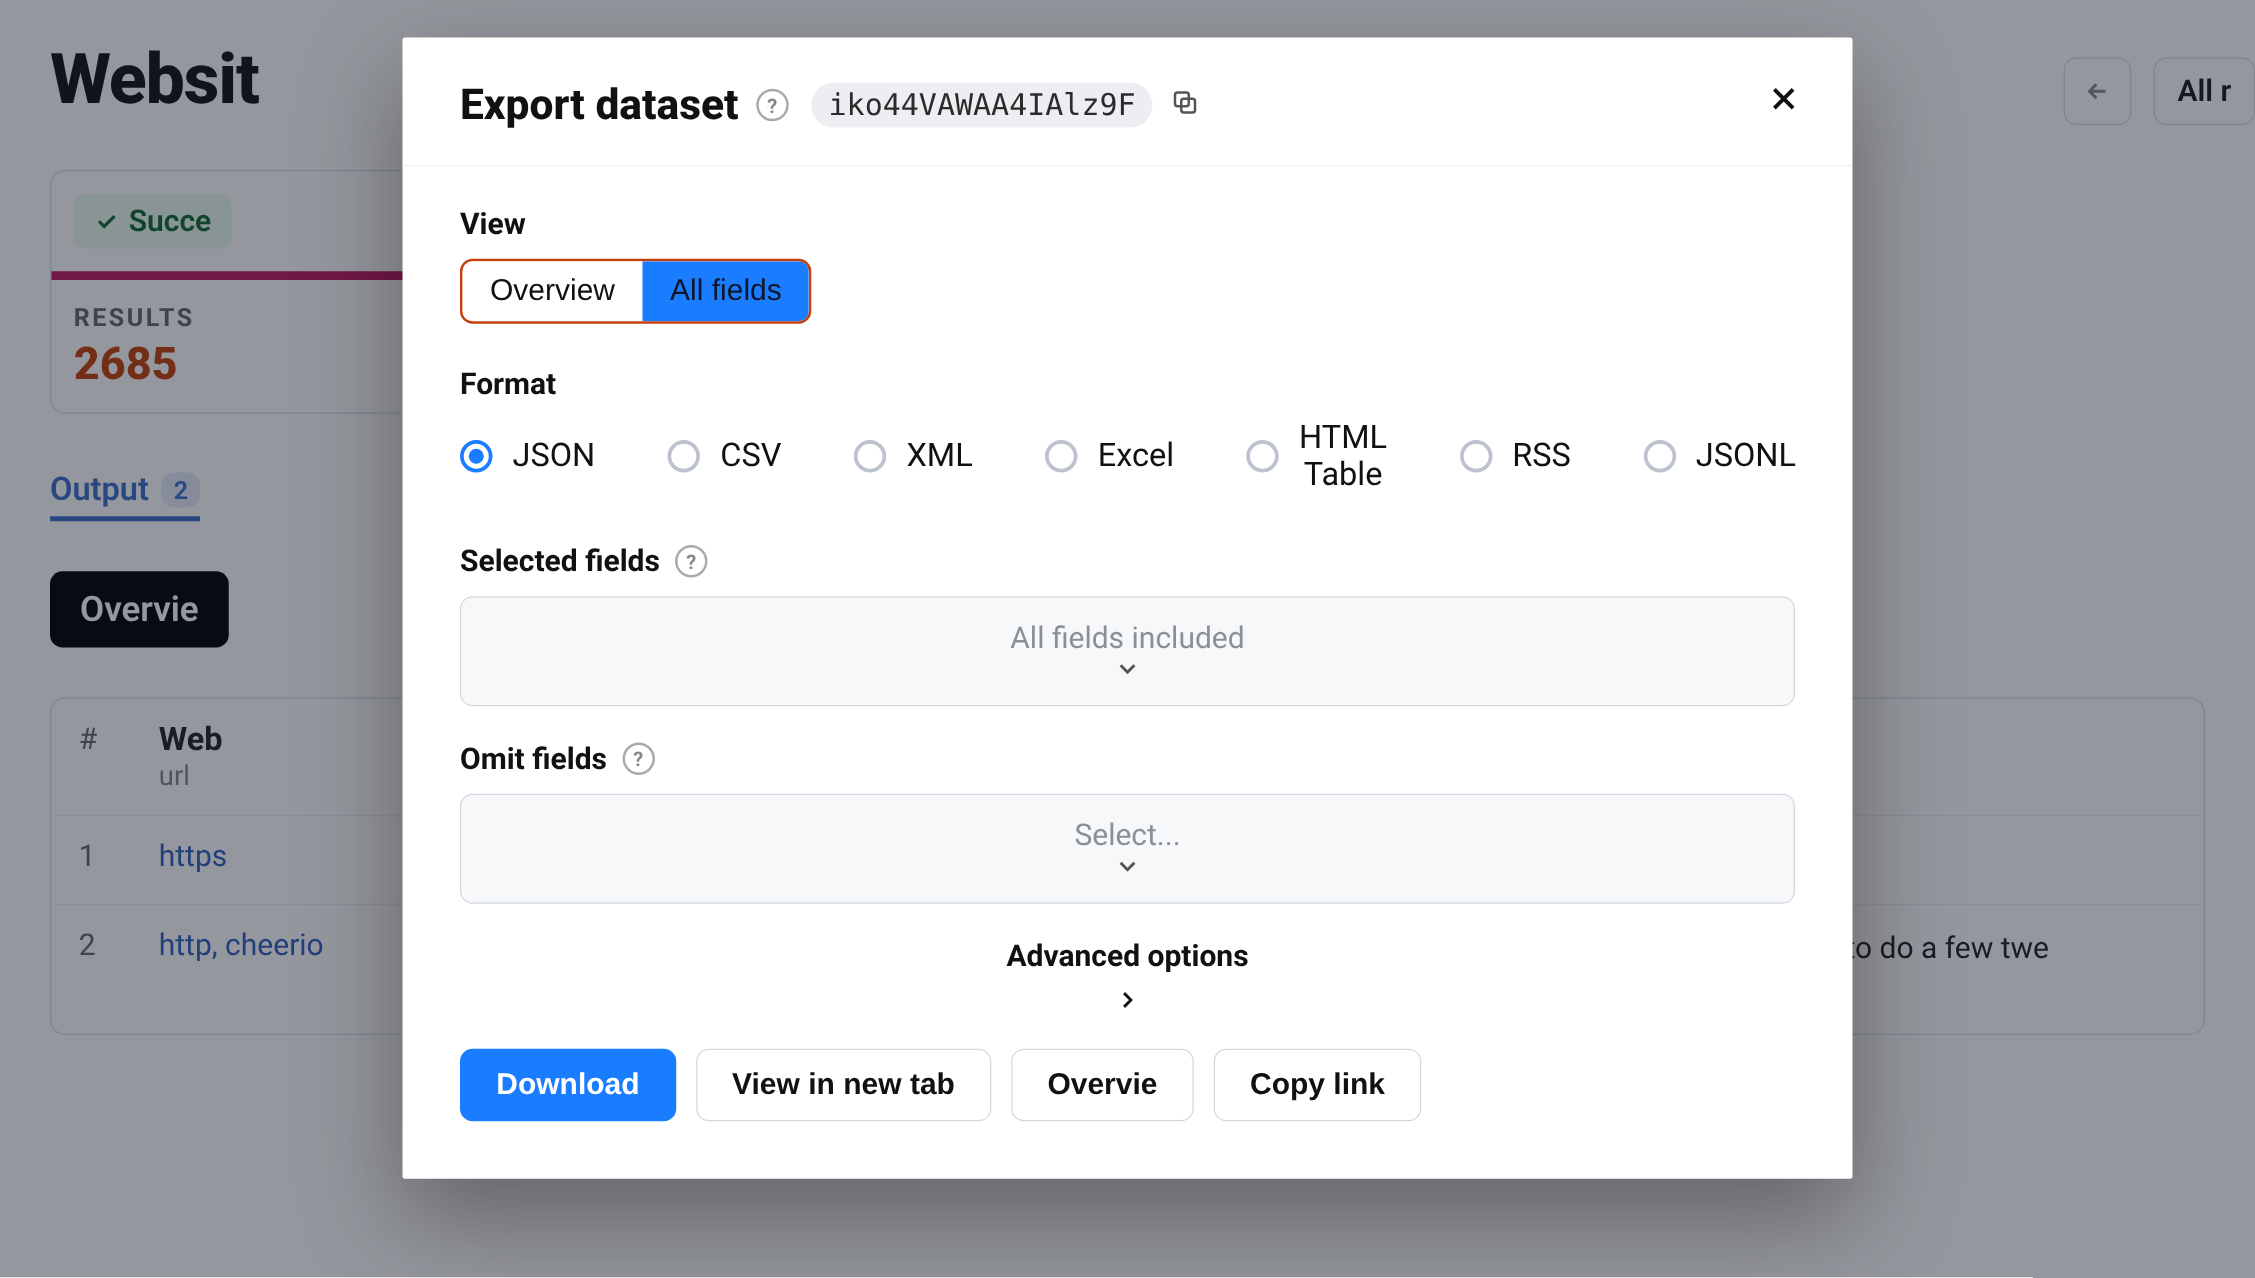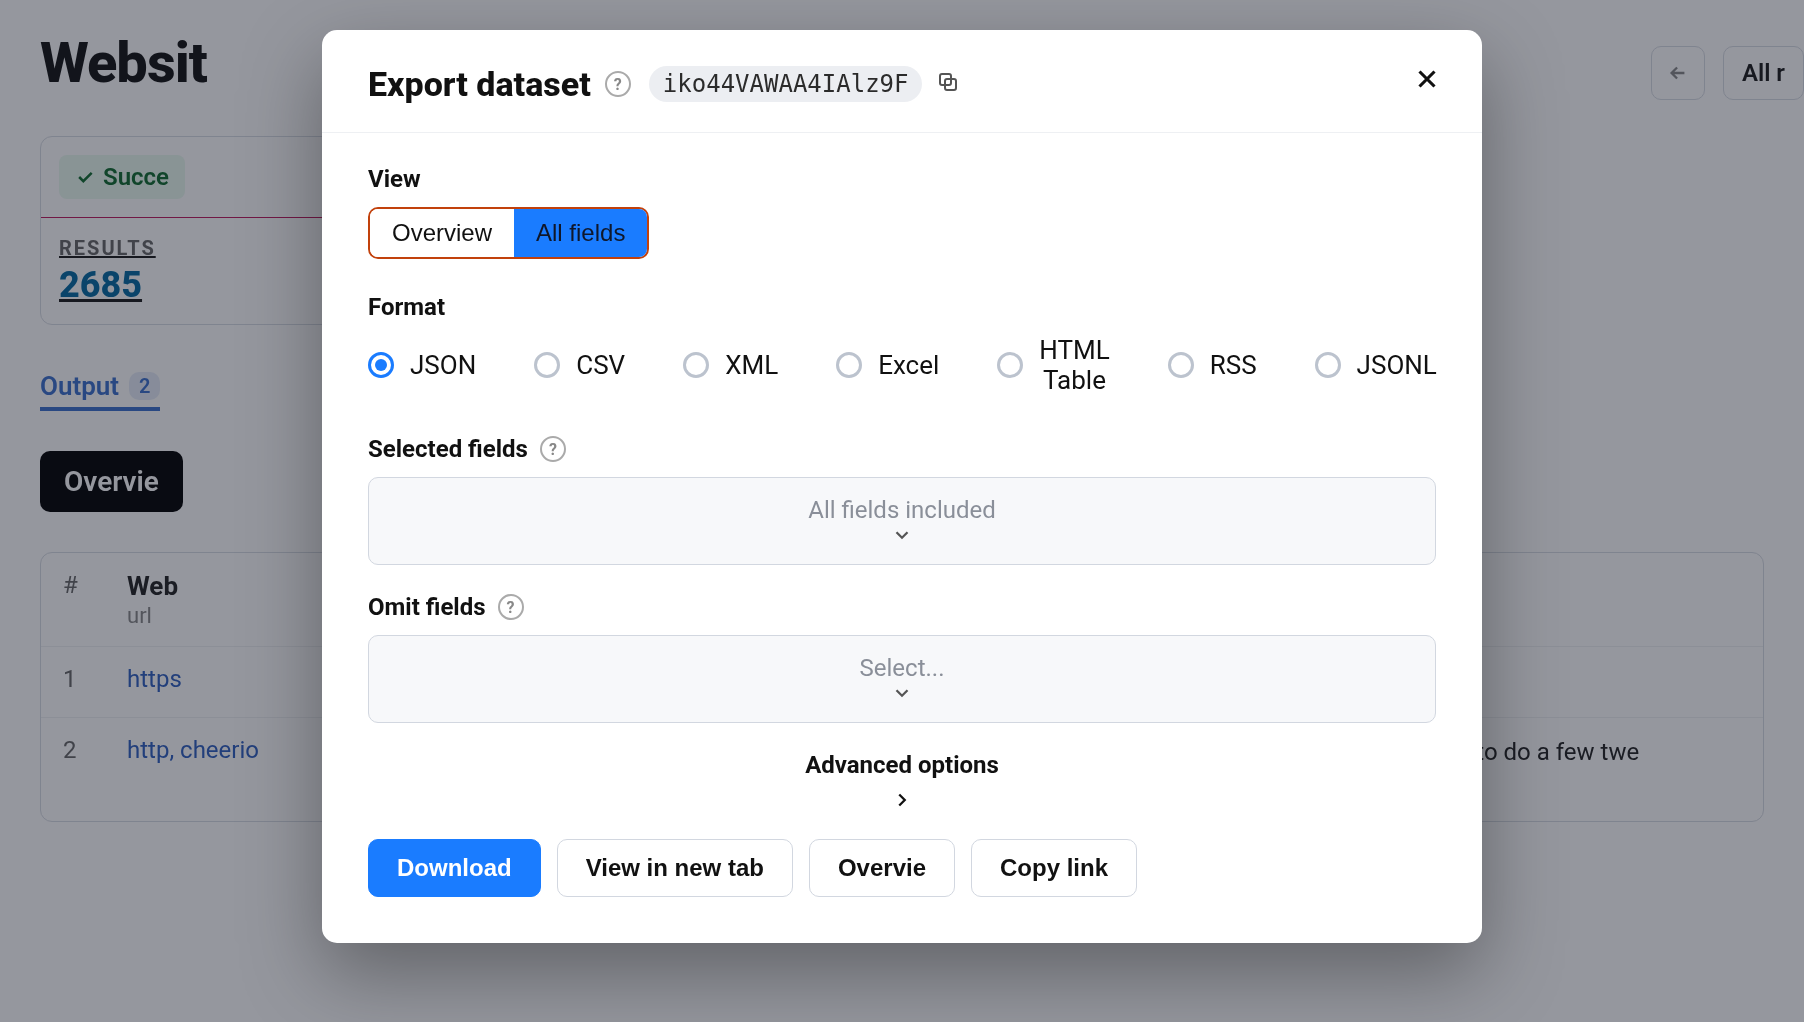--- a/index.html
+++ b/index.html
@@ -37,34 +37,33 @@
     align-items: center;
     gap: 8px;
     background: #e9f9ef;
     color: #0f6b2e;
     padding: 8px 16px;
     border-radius: 8px;
     font-weight: 600;
     font-size: 24px;
   }
   .bg .status-footer {
-    border-top: 1px solid #be185d;
+    border-top: 7px solid #be185d;
     padding: 18px;
-    text-decoration: underline;
   }
   .bg .results-label {
     font-size: 20px;
     letter-spacing: 2px;
     font-weight: 700;
     color: #666;
   }
   .bg .results-value {
     font-size: 36px;
     font-weight: 800;
-    color: #0369a1;
+    color: #c2410c;
     margin-top: 4px;
   }
   .bg .tabs {
     display: flex;
     margin-top: 40px;
   }
   .bg .tab {
     font-size: 26px;
     font-weight: 600;
     color: #3b6fcc;
@@ -145,21 +144,21 @@
     inset: 0;
     background: rgba(20, 25, 40, 0.45);
     display: flex;
     justify-content: center;
     align-items: flex-start;
     padding-top: 30px;
   }
   .modal {
     background: #fff;
     width: 1160px;
-    border-radius: 15px;
+    border-radius: 2px;
     box-shadow: 0 30px 80px rgba(0,0,0,0.35);
     overflow: hidden;
   }
   .modal-header {
     display: flex;
     align-items: center;
     padding: 34px 46px 28px;
     border-bottom: 1px solid #eef0f3;
     position: relative;
   }

